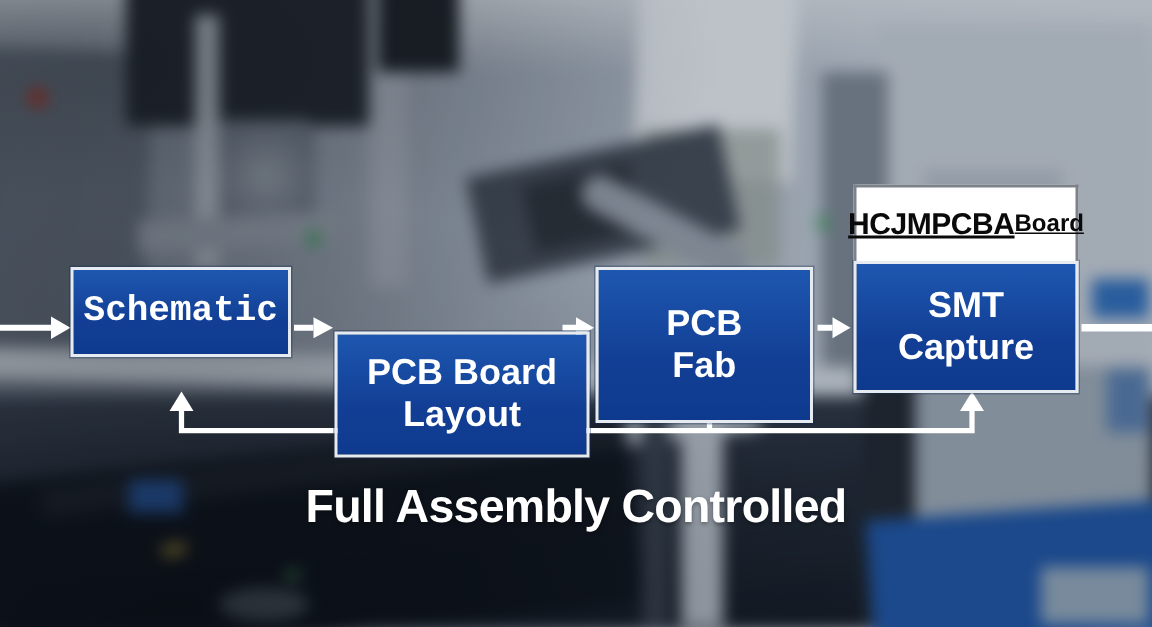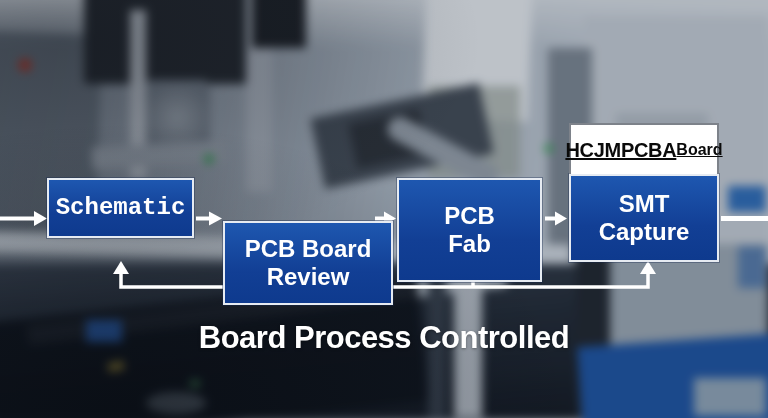--- a/index.html
+++ b/index.html
@@ -148,31 +148,31 @@
     <polygon points="288,274 304,274 296,261" fill="#ffffff"></polygon>
     <polygon points="465,274 481,274 473,261" fill="#ffffff"></polygon>
     <polygon points="640,274 656,274 648,261" fill="#ffffff"></polygon>
   </svg>
 
   <div class="flow-box box1">
     <span>Schematic</span>
   </div>
   <div class="flow-box box2">
     <span>PCB Board</span>
-    <span>Review</span>
+    <span>Layout</span>
   </div>
   <div class="flow-box box3">
     <span>PCB</span>
     <span>Fab</span>
   </div>
   <div class="flow-box box4">
     <span>SMT</span>
     <span>Capture</span>
   </div>
 
   <div class="review">
     <span class="r1">HCJMPCBA</span>
     <span class="r2">Board</span>
   </div>
 
-  <div class="caption">Board Process Controlled</div>
+  <div class="caption">Full Assembly Controlled</div>
 
 </div>
 
 </body></html>

